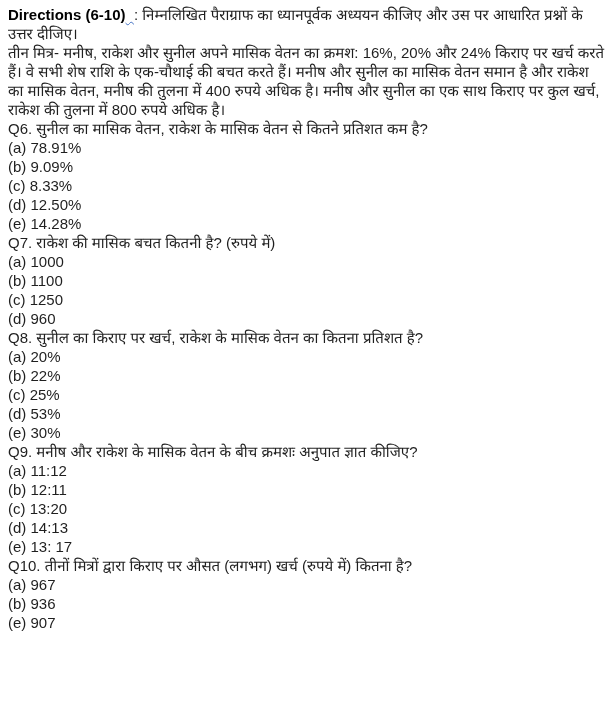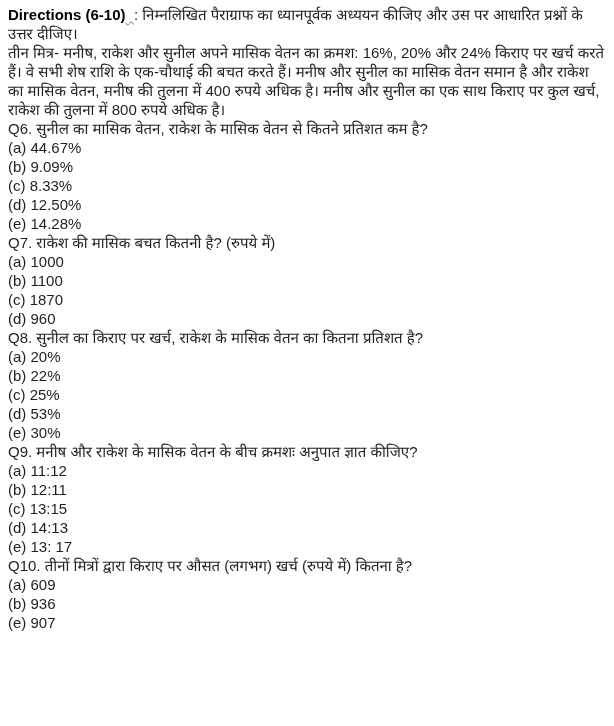--- a/index.html
+++ b/index.html
@@ -42,53 +42,53 @@
 
 <div class="page">
 
   <div class="directions-block">
     <p class="dir-head"><span class="bold">Directions (6-10)</span><span class="squiggle">&nbsp;&nbsp;</span><span>: निम्नलिखित पैराग्राफ का ध्यानपूर्वक अध्ययन कीजिए और उस पर आधारित प्रश्नों के उत्तर दीजिए।</span></p>
     <p class="dir-body">तीन मित्र- मनीष, राकेश और सुनील अपने मासिक वेतन का क्रमश: 16%, 20% और 24% किराए पर खर्च करते हैं। वे सभी शेष राशि के एक-चौथाई की बचत करते हैं। मनीष और सुनील का मासिक वेतन समान है और राकेश का मासिक वेतन, मनीष की तुलना में 400 रुपये अधिक है। मनीष और सुनील का एक साथ किराए पर कुल खर्च, राकेश की तुलना में 800 रुपये अधिक है।</p>
   </div>
 
   <div class="question-block">
     <p class="q-line"><span>Q6.</span> <span>सुनील का मासिक वेतन, राकेश के मासिक वेतन से कितने प्रतिशत कम है?</span></p>
-    <p class="opt">(a) 44.67%</p>
+    <p class="opt">(a) 78.91%</p>
     <p class="opt">(b) 9.09%</p>
     <p class="opt">(c) 8.33%</p>
     <p class="opt">(d) 12.50%</p>
     <p class="opt">(e) 14.28%</p>
   </div>
 
   <div class="question-block">
     <p class="q-line"><span>Q7.</span> <span>राकेश की मासिक बचत कितनी है? (रुपये में)</span></p>
     <p class="opt">(a) 1000</p>
     <p class="opt">(b) 1100</p>
-    <p class="opt">(c) 1870</p>
+    <p class="opt">(c) 1250</p>
     <p class="opt">(d) 960</p>
   </div>
 
   <div class="question-block">
     <p class="q-line"><span>Q8.</span> <span>सुनील का किराए पर खर्च, राकेश के मासिक वेतन का कितना प्रतिशत है?</span></p>
     <p class="opt">(a) 20%</p>
     <p class="opt">(b) 22%</p>
     <p class="opt">(c) 25%</p>
     <p class="opt">(d) 53%</p>
     <p class="opt">(e) 30%</p>
   </div>
 
   <div class="question-block">
     <p class="q-line"><span>Q9.</span> <span>मनीष और राकेश के मासिक वेतन के बीच क्रमशः अनुपात ज्ञात कीजिए?</span></p>
     <p class="opt">(a) 11:12</p>
     <p class="opt">(b) 12:11</p>
-    <p class="opt">(c) 13:15</p>
+    <p class="opt">(c) 13:20</p>
     <p class="opt">(d) 14:13</p>
     <p class="opt">(e) 13: 17</p>
   </div>
 
   <div class="question-block">
     <p class="q-line"><span>Q10.</span> <span>तीनों मित्रों द्वारा किराए पर औसत (लगभग) खर्च (रुपये में) कितना है?</span></p>
-    <p class="opt">(a) 609</p>
+    <p class="opt">(a) 967</p>
     <p class="opt">(b) 936</p>
     <p class="opt">(e) 907</p>
   </div>
 
 </div>
 
 </body></html>

